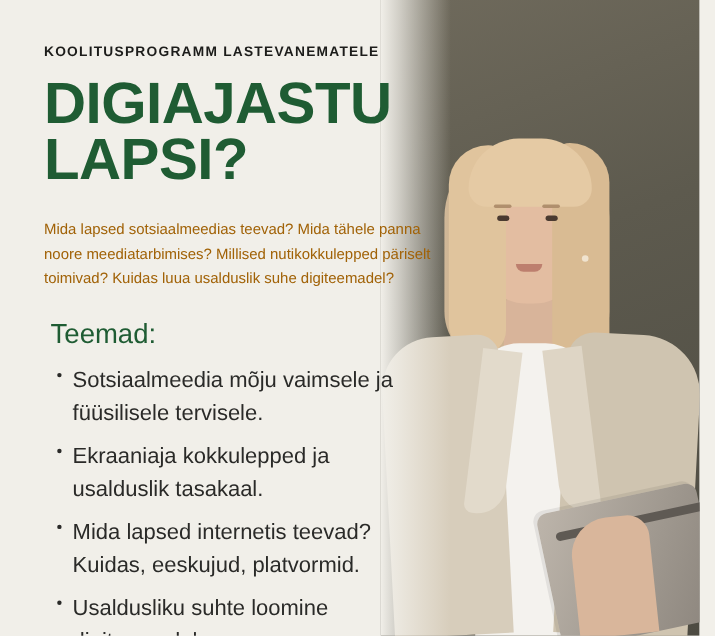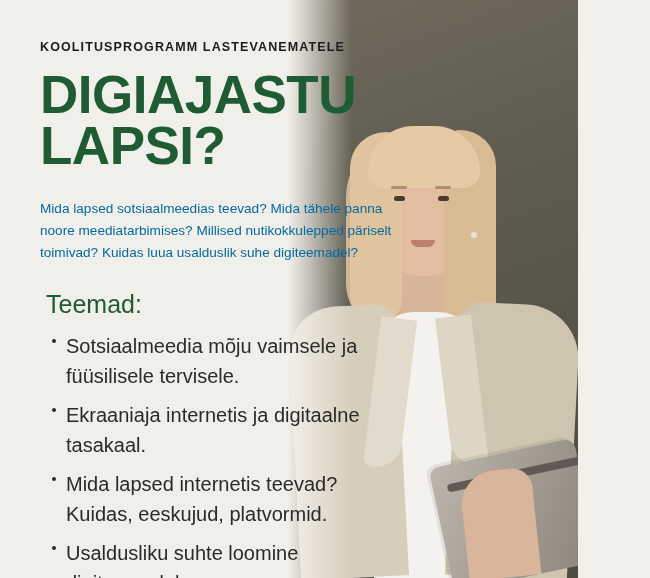--- a/index.html
+++ b/index.html
@@ -8,21 +8,21 @@
   }
   body {
     width: 650px;
     height: 578px;
     overflow: hidden;
     font-family: "Liberation Sans", sans-serif;
     background: #f2f0ea;
   }
   .poster {
     position: relative;
-    width: 578px;
+    width: 636px;
     height: 578px;
     background: #f1efe9;
     overflow: hidden;
   }
   
   .content {
     position: absolute;
     left: 40px;
     top: 40px;
     width: 400px;
@@ -45,21 +45,21 @@
     margin: 0 0 26px 0;
     letter-spacing: -0.5px;
     text-transform: uppercase;
   }
   .headline span {
     display: block;
   }
   .intro {
     font-size: 13.6px;
     line-height: 1.62;
-    color: #0369a1;
+    color: #a16207;
     margin: 0 0 26px 0;
     width: 355px;
   }
   .topics-title {
     font-size: 25px;
     color: #1f5c33;
     margin: 0 0 12px 6px;
     font-weight: normal;
   }
   .topics {
@@ -326,19 +326,19 @@
       <span>DIGIAJASTU</span>
       <span>LAPSI?</span>
     </h1>
 
     <p class="intro">Mida lapsed sotsiaalmeedias teevad? Mida tähele panna noore meediatarbimises? Millised nutikokkulepped päriselt toimivad? Kuidas luua usalduslik suhe digiteemadel?</p>
 
     <h2 class="topics-title">Teemad:</h2>
 
     <ul class="topics">
       <li>Sotsiaalmeedia mõju vaimsele ja füüsilisele tervisele.</li>
-      <li>Ekraaniaja internetis ja digitaalne tasakaal.</li>
+      <li>Ekraaniaja kokkulepped ja usalduslik tasakaal.</li>
       <li>Mida lapsed internetis teevad? Kuidas, eeskujud, platvormid.</li>
       <li>Usaldusliku suhte loomine digiteemadel.</li>
     </ul>
   </div>
 
 </div>
 
 </body></html>

